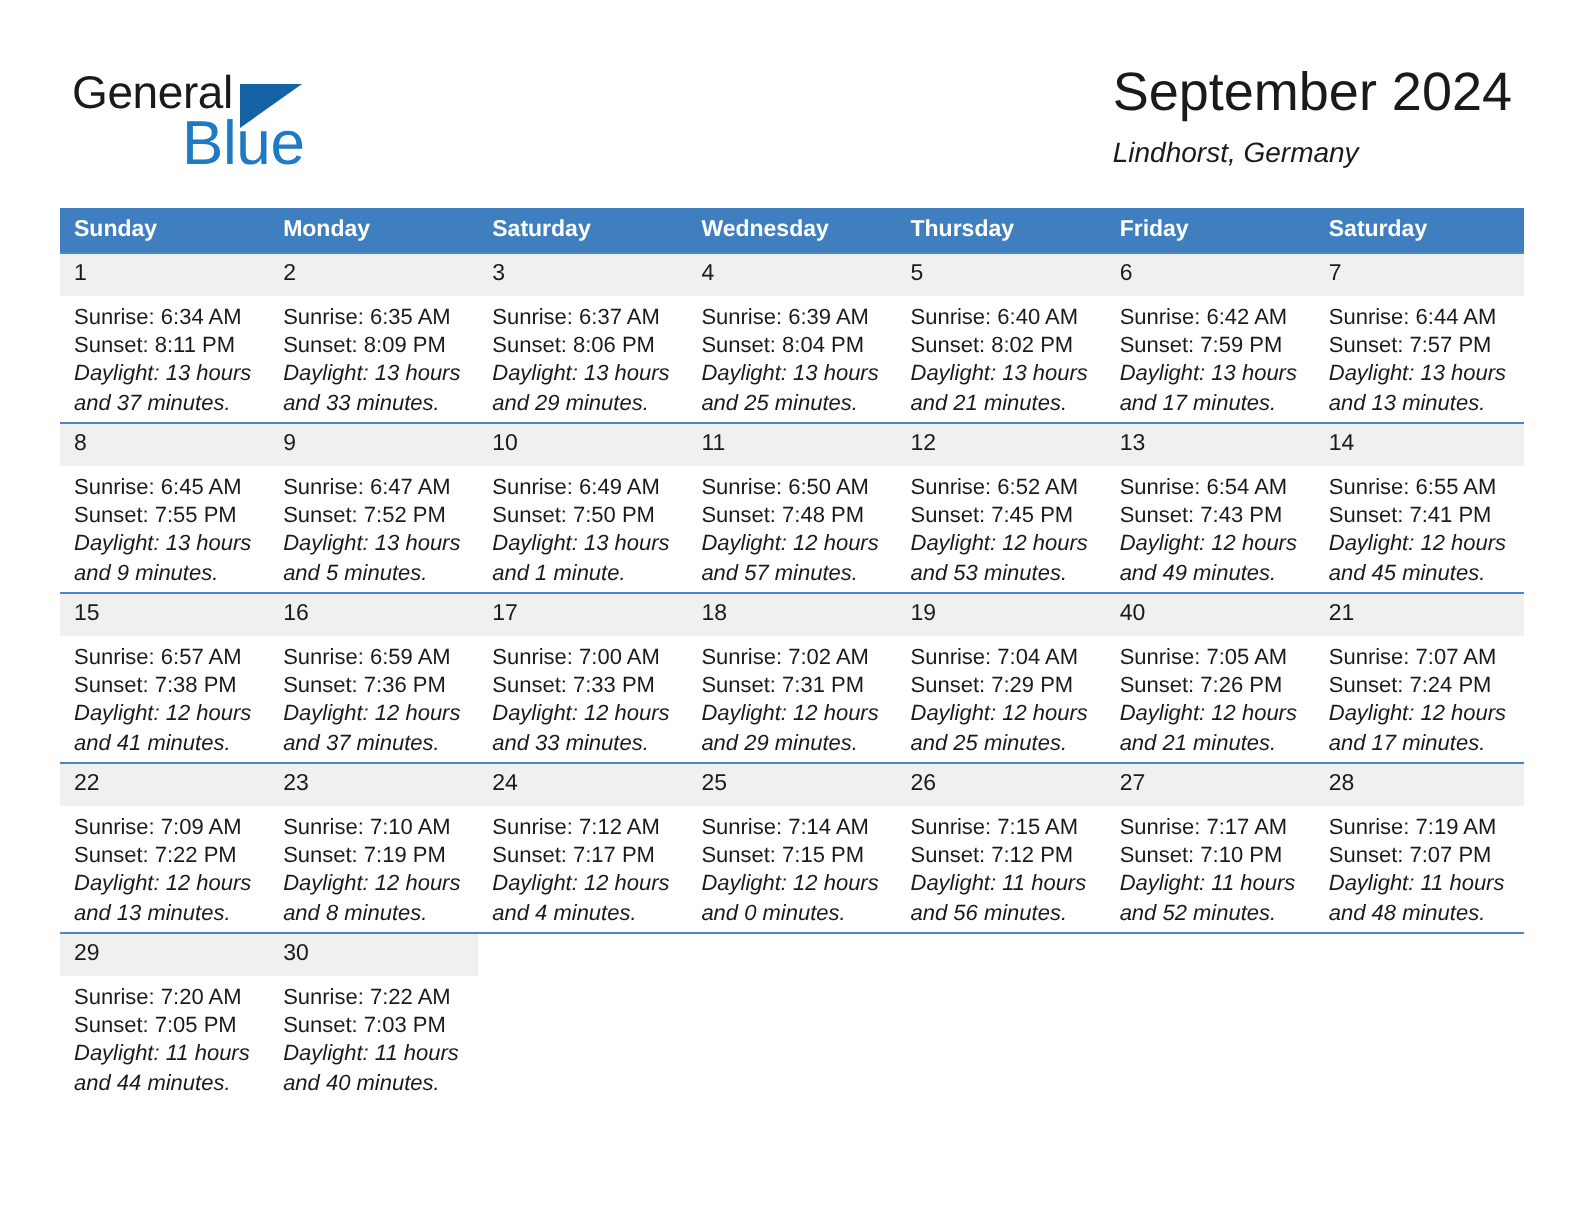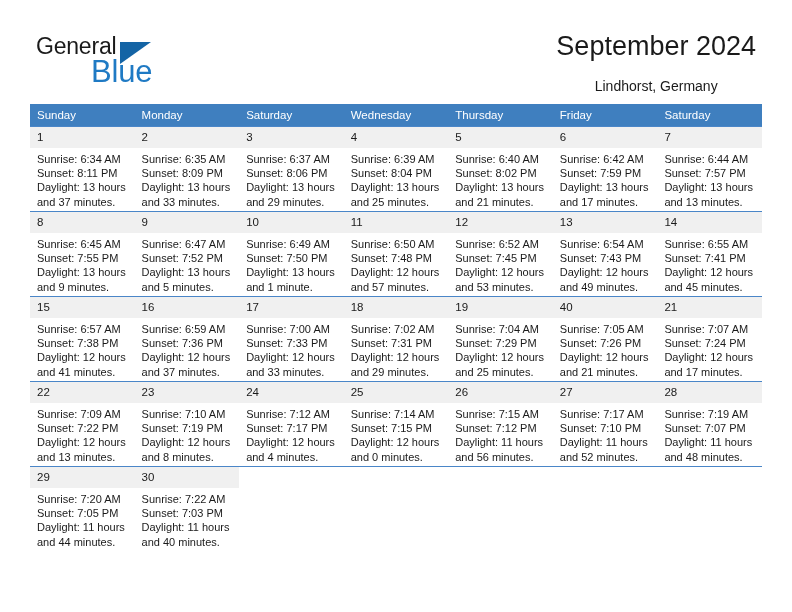--- a/index.html
+++ b/index.html
@@ -61,50 +61,51 @@
     top: 9px;
     width: 0;
     height: 0;
     border-left: 31px solid #1464a5;
     border-bottom: 22px solid transparent;
   }
   .title-block {
     position: absolute;
     right: 36px;
     top: 30px;
-    text-align: center;
+    text-align: left;
   }
   .cal-title {
     font-size: 27px;
     color: #1a1a1a;
     line-height: 32px;
     white-space: nowrap;
   }
   .cal-location {
     font-size: 14px;
     color: #1a1a1a;
     line-height: 20px;
-    margin-top: 14px;
+    margin-top: 4px;
     white-space: nowrap;
+    font-style: italic;
   }
 
   
   .calendar {
     position: absolute;
     left: 30px;
     top: 104px;
     width: 732px;
     border-collapse: collapse;
     table-layout: fixed;
   }
   .calendar th {
     background: #3f7fbf;
     color: #ffffff;
     font-size: 11.5px;
-    font-weight: normal;
+    font-weight: bold;
     text-align: left;
     padding: 5px 0 5px 7px;
     height: 12px;
     border: none;
   }
   .week-row > td {
     vertical-align: top;
     padding: 0;
     border-top: 1px solid #4a86c8;
     height: 84px;
@@ -126,20 +127,21 @@
     padding: 4px 6px 0 7px;
     font-size: 11px;
     line-height: 14.2px;
     color: #1a1a1a;
   }
   .cellinfo div {
     white-space: nowrap;
   }
   .cellinfo .daylight {
     white-space: normal;
+    font-style: italic;
   }
   .empty-cell .cellinfo {
     visibility: hidden;
   }
 </style>
 </head>
 <body>
 
 <div class="page">
 

